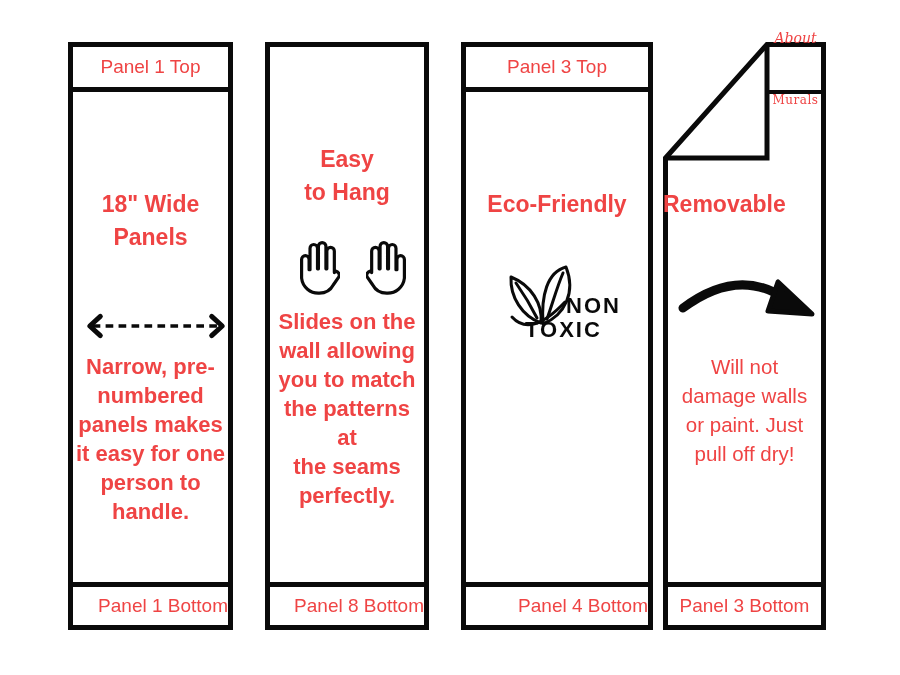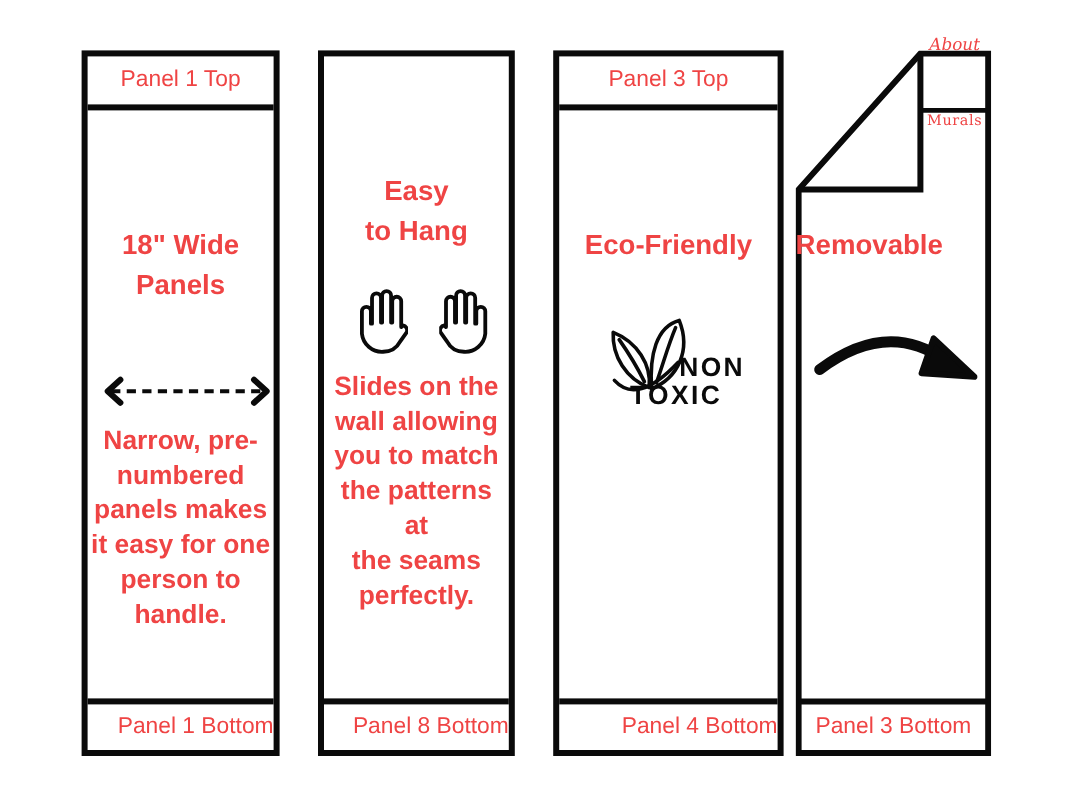--- a/index.html
+++ b/index.html
@@ -157,18 +157,22 @@
       <g>
         <path d="M20,266 Q76,224 124,258" fill="none" stroke="#0a0a0a" stroke-width="9" stroke-linecap="round"></path>
         <polygon points="149,272 115,240 105,269" fill="#0a0a0a" stroke="#0a0a0a" stroke-width="5" stroke-linejoin="round"></polygon>
       </g>
     </svg>
     <div class="logo">
       <div class="logo-script">About</div>
       <div class="logo-word">Murals</div>
     </div>
     <div class="ptitle4">Removable</div>
+    <div class="ppara4 multiline">Will not
+damage walls
+or paint.  Just
+pull off dry!</div>
     <div class="pbot4">
       <span>Panel 3 Bottom</span>
     </div>
   </section>
 
 </div>
 
 </body></html>

